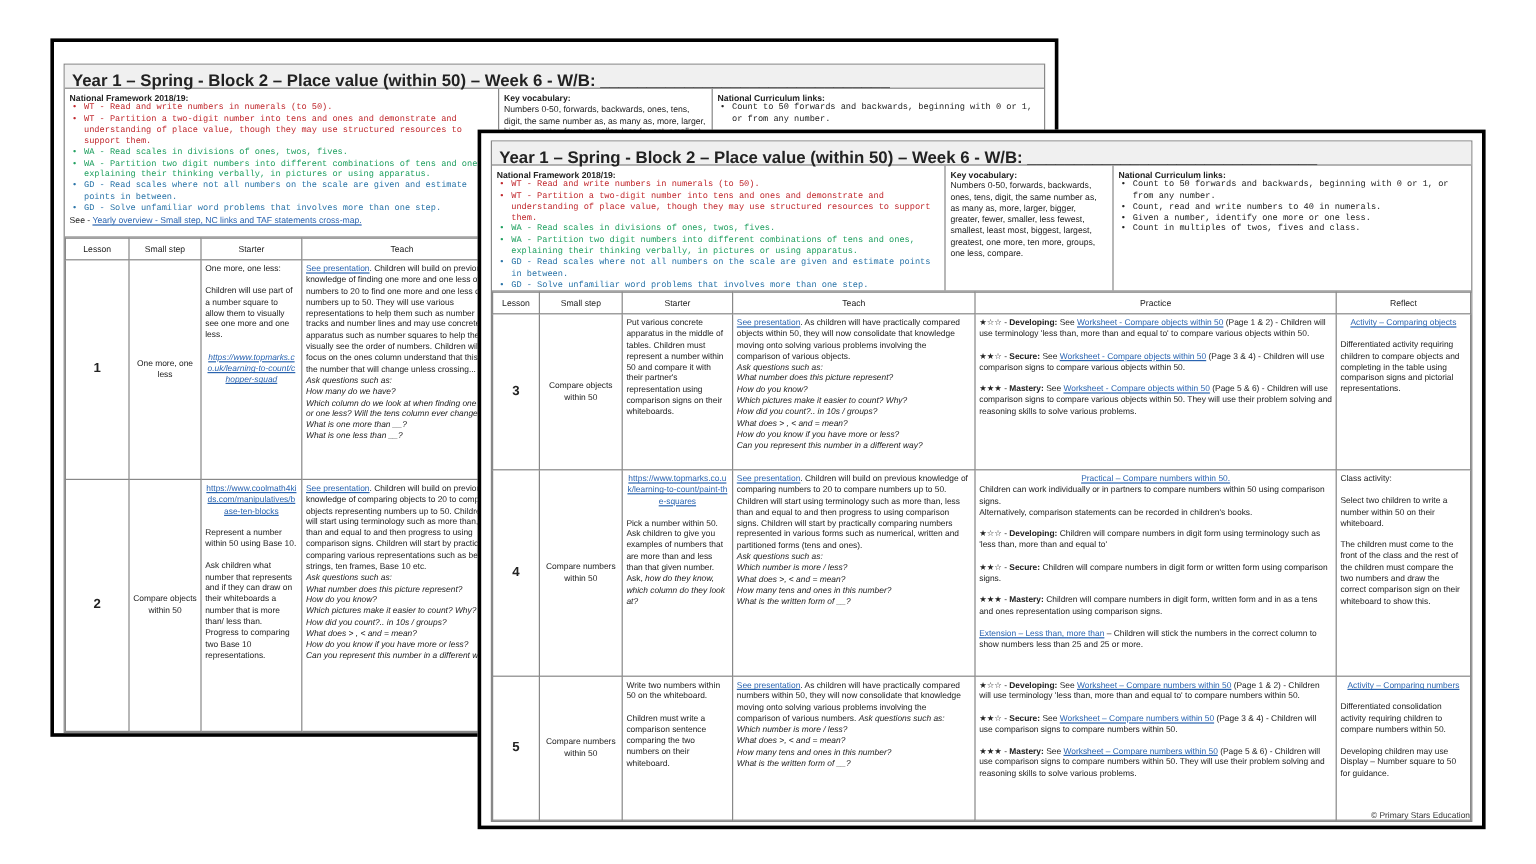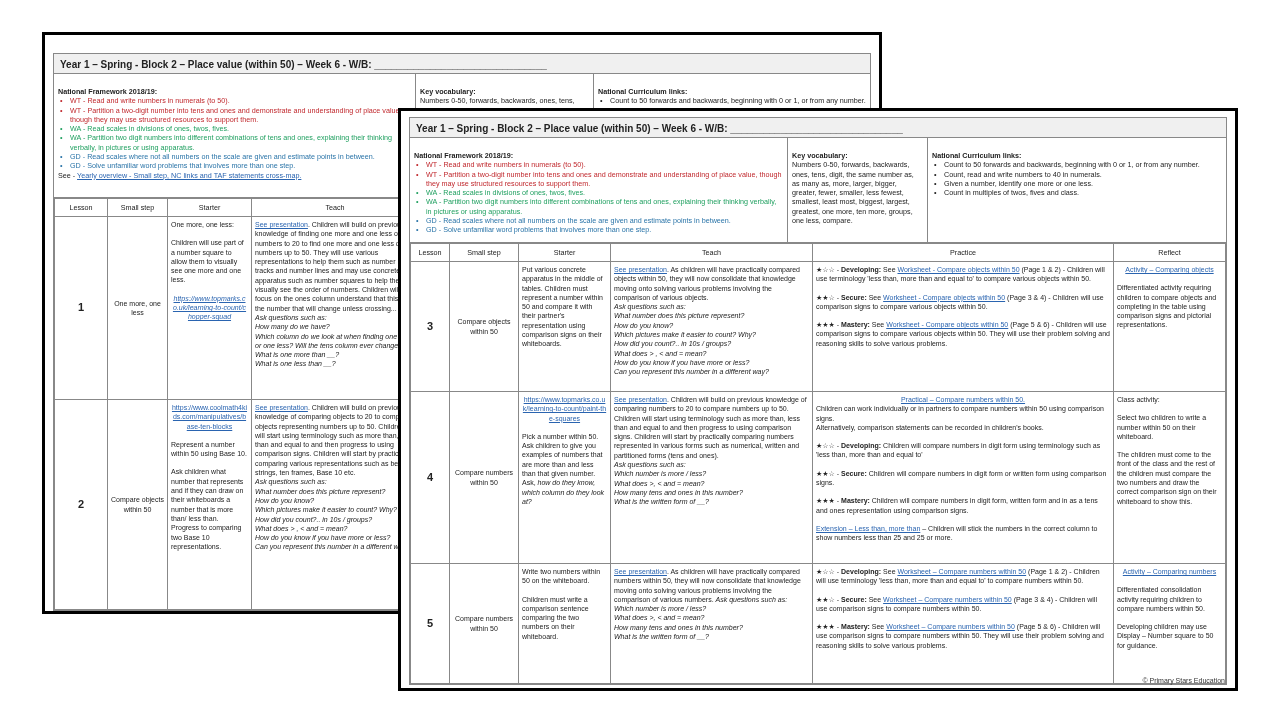--- a/index.html
+++ b/index.html
@@ -19,33 +19,33 @@
     position: absolute;
     left: 8px; top: 18px; right: 8px;
     border: 1px solid #888;
   }
   .sheet-front .inner { top: 6px; left: 8px; right: 8px; }
 
   .title-bar {
     background: #f0f0f0;
     border-bottom: 1px solid #888;
     font-weight: bold;
-    font-size: 10px;
+    font-size: 14px;
     padding: 5px 6px;
     height: 20px;
     white-space: nowrap;
     color: #222;
   }
 
   .info-row { display: flex; border-bottom: 1px solid #888; }
-  .info-cell { padding: 13px 4px; font-size: 7.2px; line-height: 9.3px; border-right: 1px solid #888; }
+  .info-cell { padding: 3px 4px; font-size: 7.2px; line-height: 9.3px; border-right: 1px solid #888; }
   .info-cell:last-child { border-right: none; }
   .info-cell .hd { font-weight: bold; color: #222; }
   .info-cell ul { list-style: none; }
-  .info-cell li { position: relative; padding-left: 12px; }
+  .info-cell li { position: relative; padding-left: 12px; font-family: Liberation Mono, monospace; }
   .info-cell li::before { content: "•"; position: absolute; left: 2px; top: 0; }
   .red { color: #c0282d; }
   .green { color: #20a060; }
   .blue { color: #2a74a8; }
   .link { color: #2a64b0; text-decoration: underline; text-align: center; }
 
   table.lesson-table { border-collapse: collapse; width: 100%; table-layout: fixed; }
   table.lesson-table th {
     font-size: 7.2px; font-weight: normal; padding: 4px 2px; border: 1px solid #888;
     text-align: center; background: #fff; color: #222;

